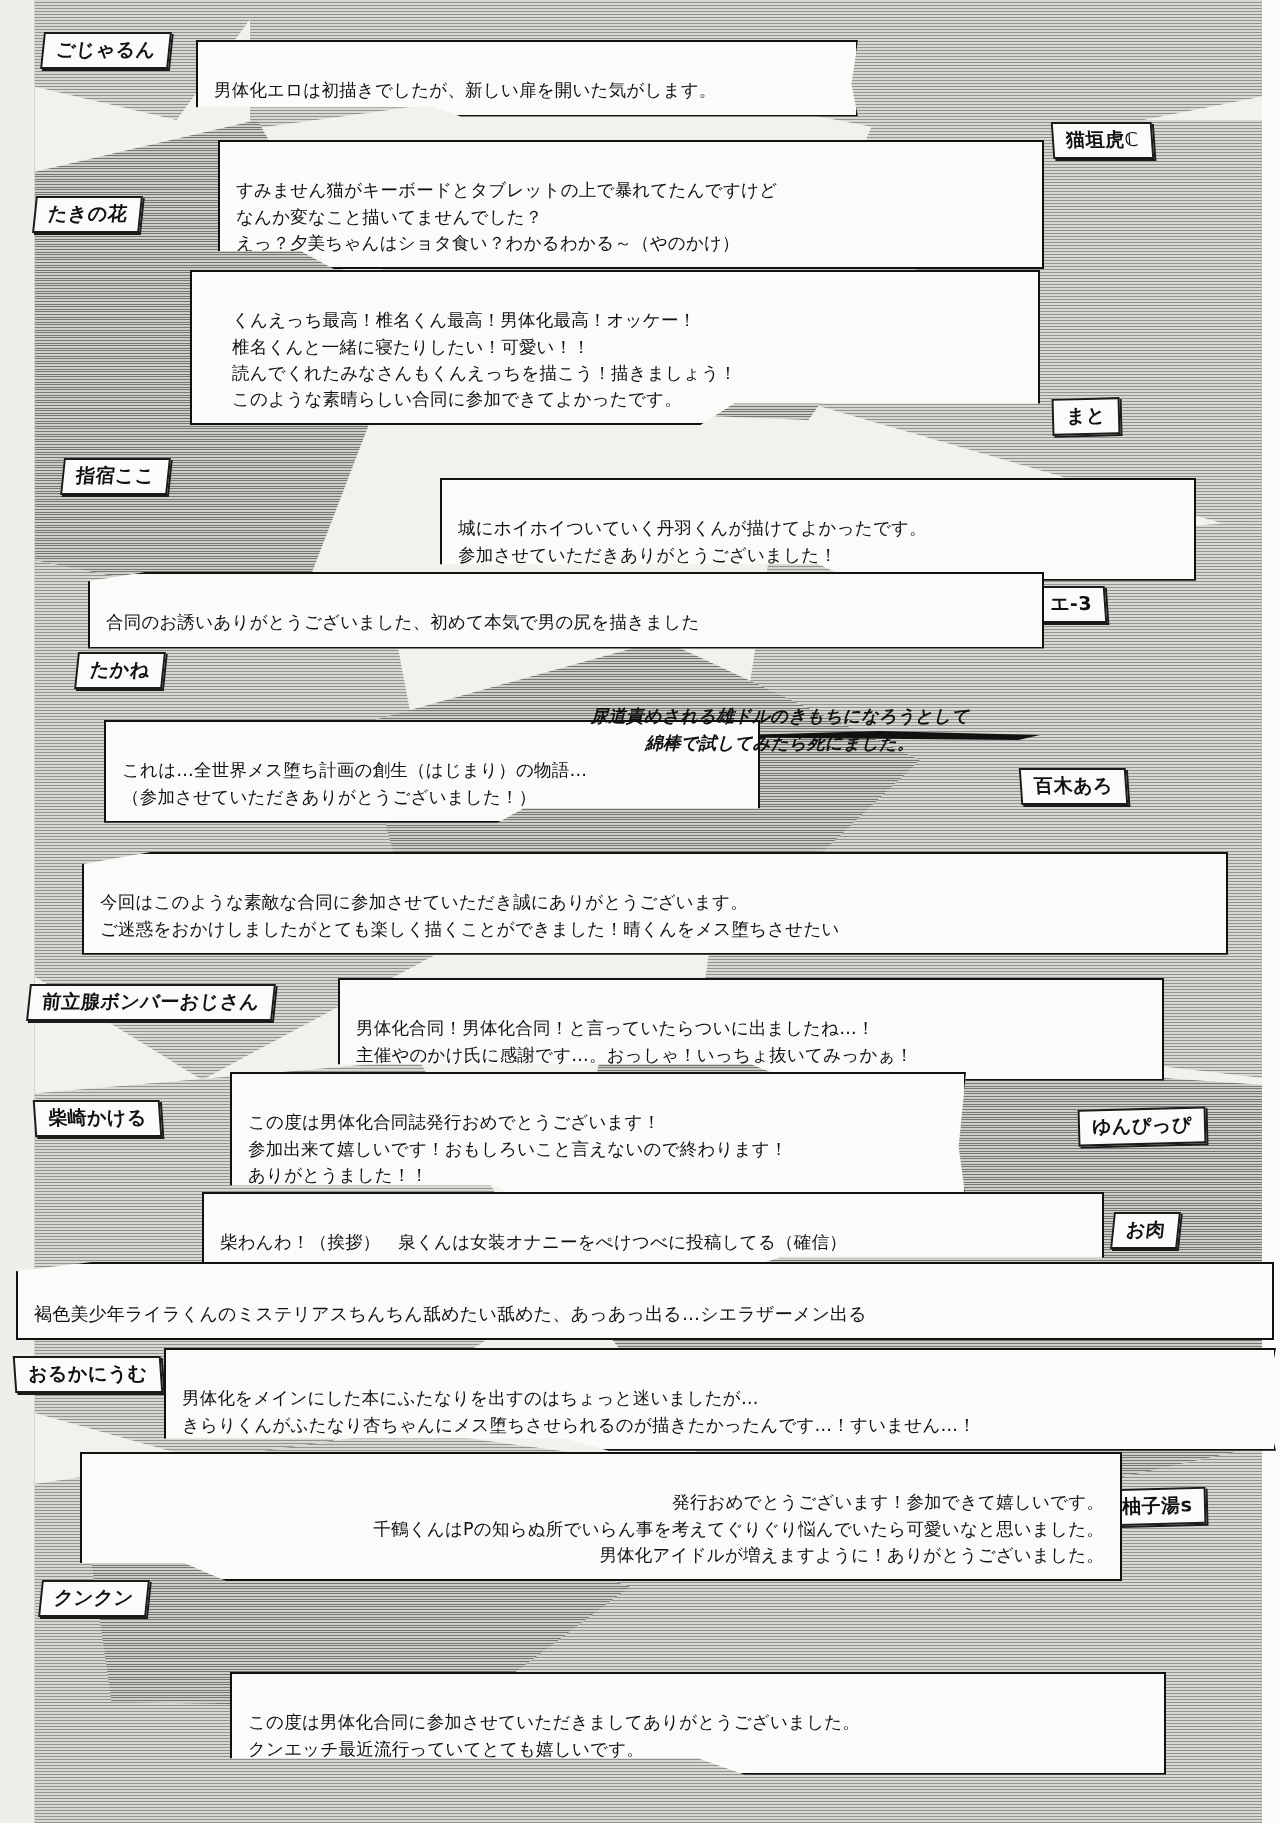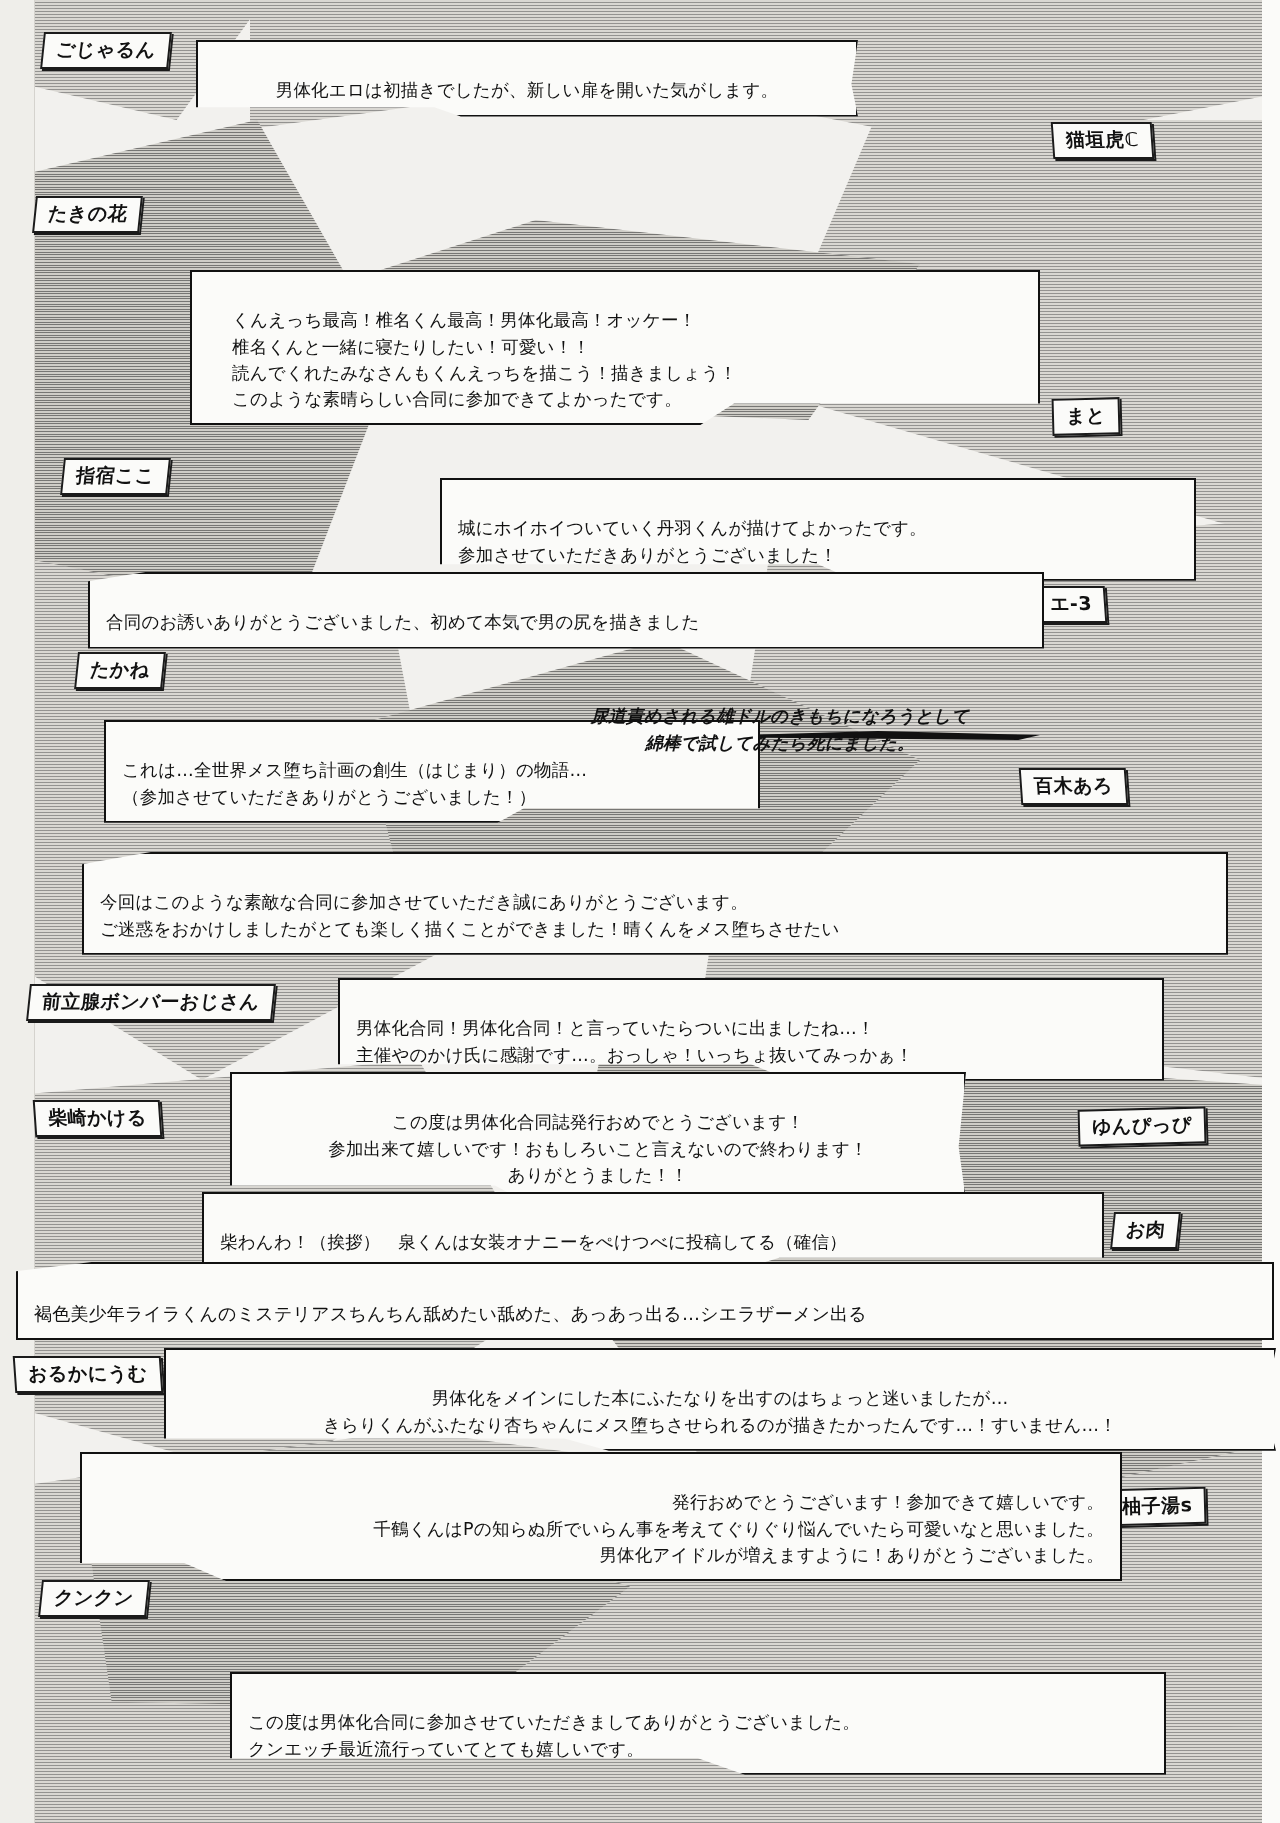--- a/index.html
+++ b/index.html
@@ -76,21 +76,21 @@
     line-height: 1.5;
     color: #111;
     white-space: pre-line;
     letter-spacing: 0.2px;
   }
   .balloon.b-bold {
     font-weight: bold;
     text-align: center;
   }
   
-  .clip-1 { clip-path: polygon(0 0, 100% 0, 99% 58%, 100% 100%, 40% 100%, 36% 88%, 0 88%); text-align: center; }
+  .clip-1 { clip-path: polygon(0 0, 100% 0, 99% 58%, 100% 100%, 40% 100%, 36% 88%, 0 88%); }
   .clip-2 { clip-path: polygon(0 0, 100% 0, 100% 100%, 14% 100%, 10% 86%, 0 86%); }
   .clip-3 { clip-path: polygon(0 0, 100% 0, 100% 86%, 64% 86%, 60% 100%, 0 100%); }
   .clip-4 { clip-path: polygon(0 12%, 6% 0, 100% 0, 100% 100%, 0 100%); }
   .clip-5 { clip-path: polygon(0 0, 100% 0, 100% 100%, 55% 100%, 50% 84%, 0 84%); }
 
   .balloon-inner { position: relative; z-index: 2; }
 </style>
 </head>
 <body>
 
@@ -114,20 +114,25 @@
 
   <div class="page-edge-left"></div>
   <div class="page-edge-right"></div>
 
   <div class="plaque skew-a" style="left:42px;top:32px;">ごじゃるん</div>
   <div class="balloon clip-1" style="left:196px;top:40px;width:626px;">
     <span class="balloon-inner">男体化エロは初描きでしたが、新しい扉を開いた気がします。</span>
   </div>
 
   <div class="plaque skew-b" style="left:1052px;top:122px;">猫垣虎ℂ</div>
+  <div class="balloon clip-2" style="left:218px;top:140px;width:790px;">
+    <span class="balloon-inner">すみません猫がキーボードとタブレットの上で暴れてたんですけど
+なんか変なこと描いてませんでした？
+えっ？夕美ちゃんはショタ食い？わかるわかる～（やのかけ）</span>
+  </div>
 
   <div class="plaque skew-a" style="left:34px;top:196px;">たきの花</div>
   <div class="balloon clip-3" style="left:190px;top:270px;width:790px;padding-left:40px;">
     <span class="balloon-inner">くんえっち最高！椎名くん最高！男体化最高！オッケー！
 椎名くんと一緒に寝たりしたい！可愛い！！
 読んでくれたみなさんもくんえっちを描こう！描きましょう！
 このような素晴らしい合同に参加できてよかったです。</span>
   </div>
 
   <div class="plaque skew-c" style="left:1052px;top:398px;">まと</div>

